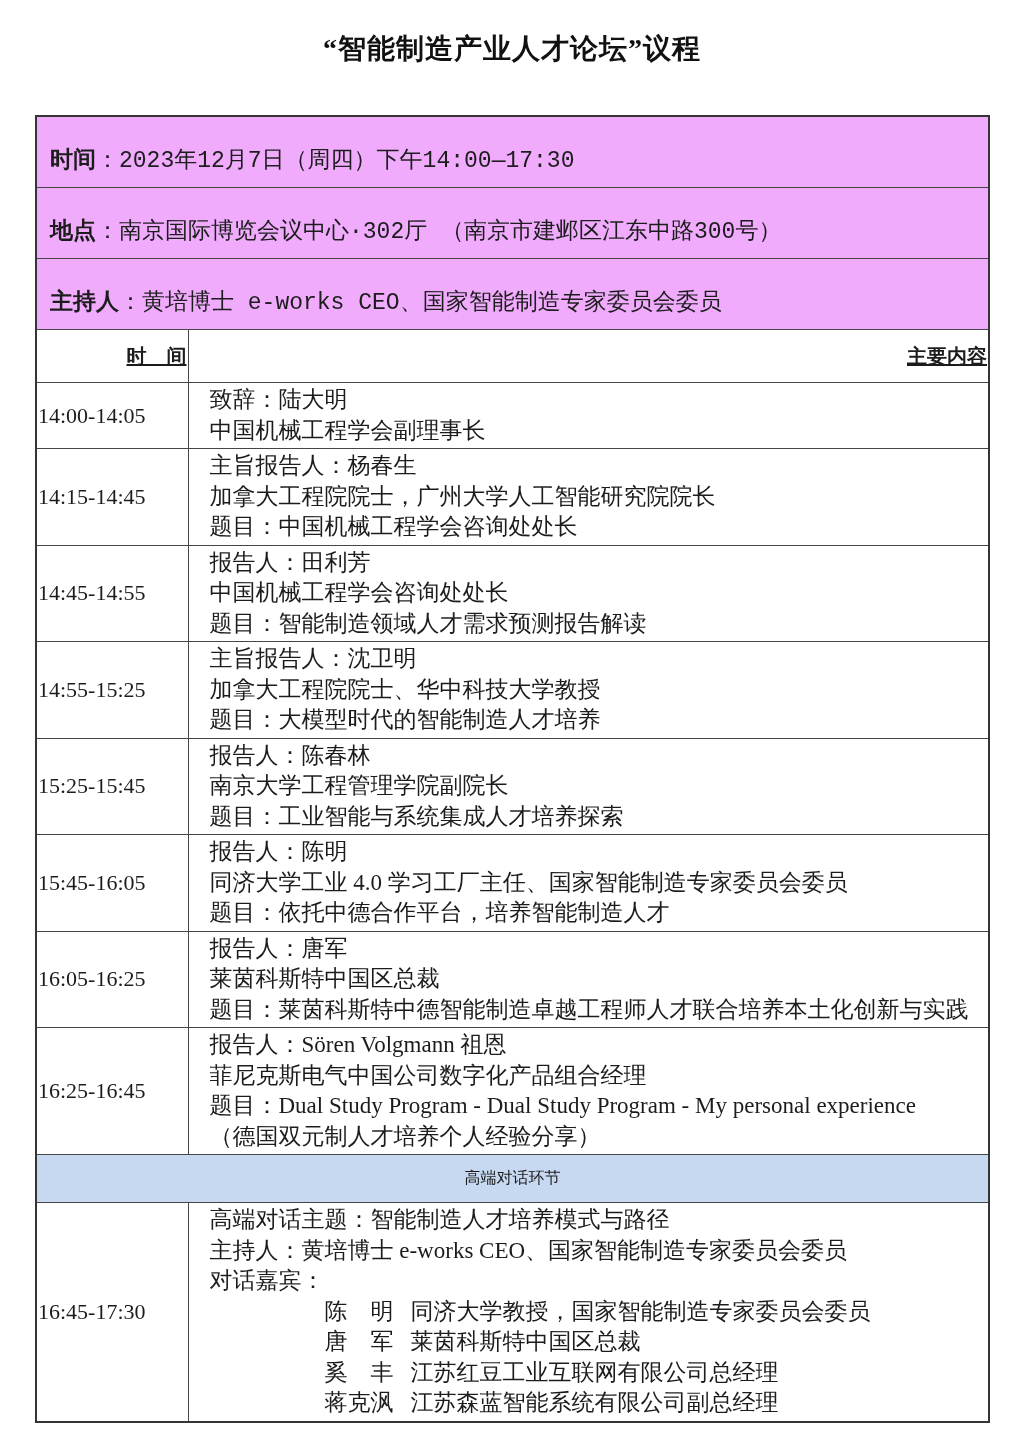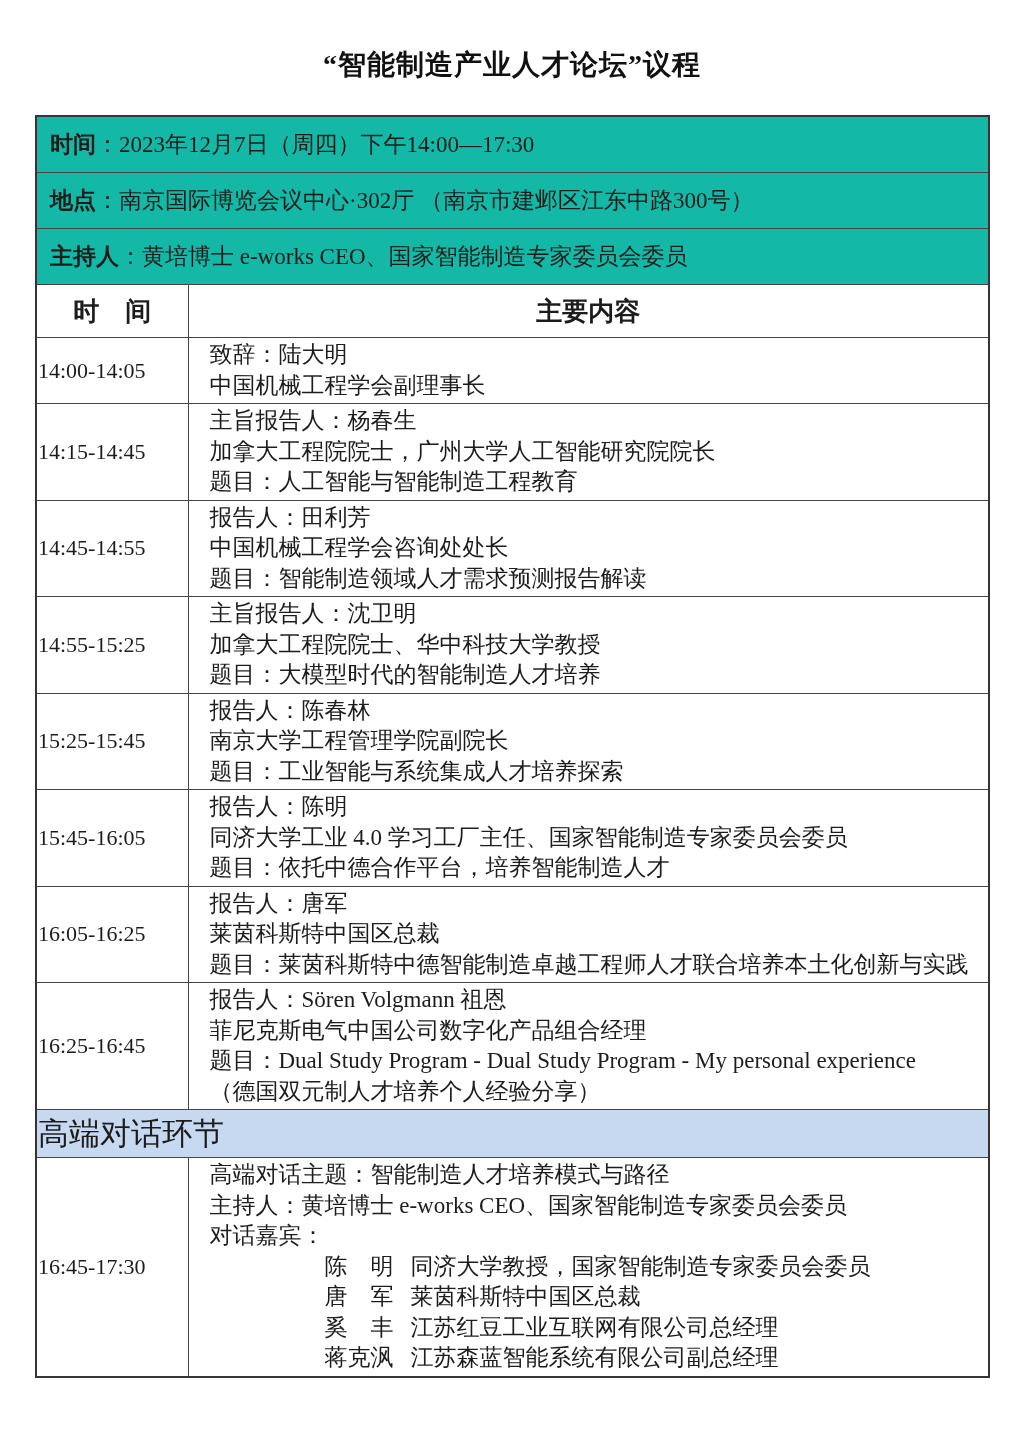--- a/index.html
+++ b/index.html
@@ -2,51 +2,51 @@
 <html><head>
 <meta charset="utf-8">
 <style>
   html,body{margin:0;padding:0;background:#ffffff;}
   .page{
     width:1024px;height:1443px;background:#ffffff;position:relative;
     font-family:"Liberation Serif","DejaVu Serif",serif;color:#1c1c1c;
     overflow:hidden;
   }
   .doc-title{
-    margin:0;padding-top:46px;text-align:center;
+    margin:0;padding-top:30px;text-align:center;
     font-size:28px;font-weight:bold;letter-spacing:1px;color:#111;
   }
   table.agenda{
     position:absolute;left:35px;top:115px;width:955px;
     border-collapse:collapse;table-layout:fixed;
     border:2px solid #353535;
   }
   table.agenda td{border:1.5px solid #454545;}
   col.time-col{width:152px;}
   tr.info-row td{
-    background:#14b8a6;height:55px;padding:0 8px 0 13px;
-    font-size:23px;vertical-align:middle;white-space:nowrap;
+    background:#f0abfc;height:55px;padding:15px 8px 0 13px;
+    font-size:23px;vertical-align:middle;white-space:nowrap;font-family:Liberation Mono, monospace;
   }
   .info-label{font-weight:bold;}
   tr.header-row td{
-    height:50px;font-weight:bold;font-size:26px;text-align:center;
-    vertical-align:middle;background:#ffffff;
+    height:50px;font-weight:bold;font-size:20px;text-align:right;
+    vertical-align:middle;background:#ffffff;text-decoration:underline;
   }
   td.time-cell{
     vertical-align:middle;font-size:22px;
     background:#ffffff;white-space:nowrap;
   }
   td.content-cell{
     padding:2px 8px 2px 21px;font-size:23px;vertical-align:middle;
     background:#ffffff;
   }
   .line{line-height:30.5px;}
   tr.section-row td{
-    background:#c6d9f0;height:45px;text-align:left;
-    font-size:31px;vertical-align:middle;
+    background:#c6d9f0;height:45px;text-align:center;
+    font-size:16px;vertical-align:middle;
   }
   .guest-line{padding-left:115px;line-height:30.5px;}
   .guest-name{display:inline-block;min-width:70px;margin-right:16px;}
 </style>
 </head>
 <body>
 
 <div class="page">
   <h1 class="doc-title">“智能制造产业人才论坛”议程</h1>
 
@@ -76,21 +76,21 @@
           <td class="content-cell">
             <div class="line">致辞：陆大明</div>
             <div class="line">中国机械工程学会副理事长</div>
           </td>
         </tr>
         <tr class="session-row">
           <td class="time-cell">14:15-14:45</td>
           <td class="content-cell">
             <div class="line">主旨报告人：杨春生</div>
             <div class="line">加拿大工程院院士，广州大学人工智能研究院院长</div>
-            <div class="line">题目：人工智能与智能制造工程教育</div>
+            <div class="line">题目：中国机械工程学会咨询处处长</div>
           </td>
         </tr>
         <tr class="session-row">
           <td class="time-cell">14:45-14:55</td>
           <td class="content-cell">
             <div class="line">报告人：田利芳</div>
             <div class="line">中国机械工程学会咨询处处长</div>
             <div class="line">题目：智能制造领域人才需求预测报告解读</div>
           </td>
         </tr>

